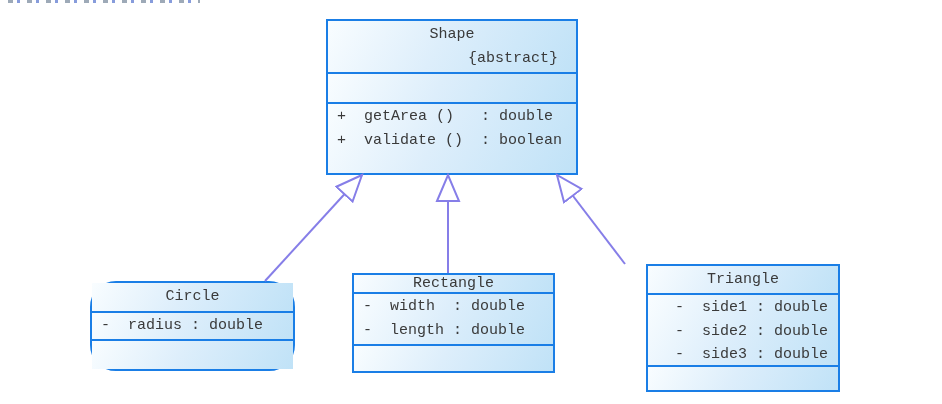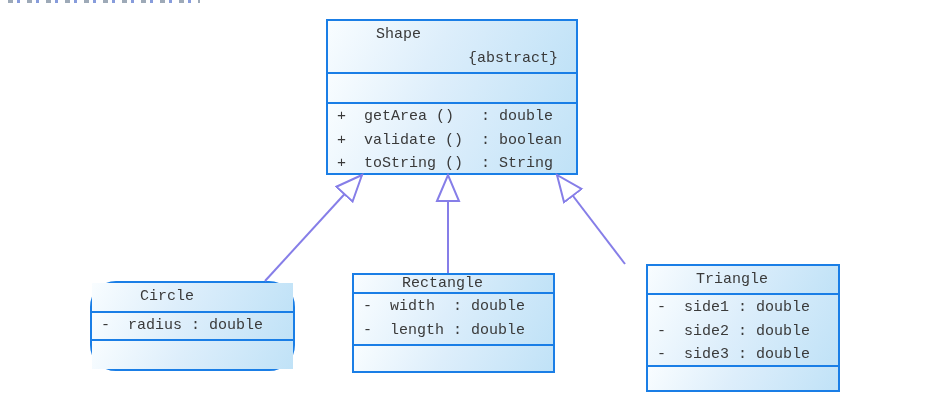--- a/index.html
+++ b/index.html
@@ -29,21 +29,21 @@
     font-size: 15px;
   }
   .sec {
     box-sizing: border-box;
     background: linear-gradient(120deg, #f9fdff 0%, #ddeefb 45%, #c0e2f7 100%);
     overflow: hidden;
   }
   .sec + .sec { border-top: 2px solid #1a7ee6; }
 
   .hdr { display: flex; flex-direction: column; justify-content: center; }
-  .hdr .cname { display: block; line-height: 24px; margin-left: 48px; }
+  .hdr .cname { display: block; text-align: center; line-height: 24px; }
   .hdr .stereo { display: block; text-align: right; padding-right: 18px; line-height: 24px; }
 
   .line {
     display: block;
     white-space: pre;
     line-height: 23.5px;
     padding-left: 9px;
   }
   .body-pad { padding-top: 1px; }
 
@@ -58,21 +58,21 @@
   #box-circle .sec-a { height: 28px; }
   #box-circle .sec-m { height: 30px; }
 
   #box-rectangle { left: 352px; top: 273px; width: 203px; }
   #box-rectangle .sec-h { height: 17px; }
   #box-rectangle .sec-a { height: 52px; }
   #box-rectangle .sec-m { height: 27px; }
 
   #box-triangle { left: 646px; top: 264px; width: 194px; }
   #box-triangle .sec-h { height: 27px; }
-  #box-triangle .sec-a { height: 72px; }
+  #box-triangle .sec-a { height: 72px; padding-left: 18px; }
   #box-triangle .sec-m { height: 25px; }
 
   #box-circle .hdr .cname,
   #box-rectangle .hdr .cname,
   #box-triangle .hdr .cname { line-height: 22px; }
 
   
   svg.arrows {
     position: absolute; left: 0; top: 0;
     width: 942px; height: 404px;
@@ -86,21 +86,20 @@
 
 <div class="cls" id="box-shape">
   <div class="sec sec-h hdr">
     <span class="cname">Shape</span>
     <span class="stereo">{abstract}</span>
   </div>
   <div class="sec sec-a"></div>
   <div class="sec sec-m body-pad">
     <span class="line">+  getArea ()   : double</span>
     <span class="line">+  validate ()  : boolean</span>
-    <span class="line">+  toString ()  : String</span>
   </div>
 </div>
 
 <div class="cls" id="box-circle">
   <div class="sec sec-h hdr">
     <span class="cname">Circle</span>
   </div>
   <div class="sec sec-a body-pad">
     <span class="line">-  radius : double</span>
   </div>

